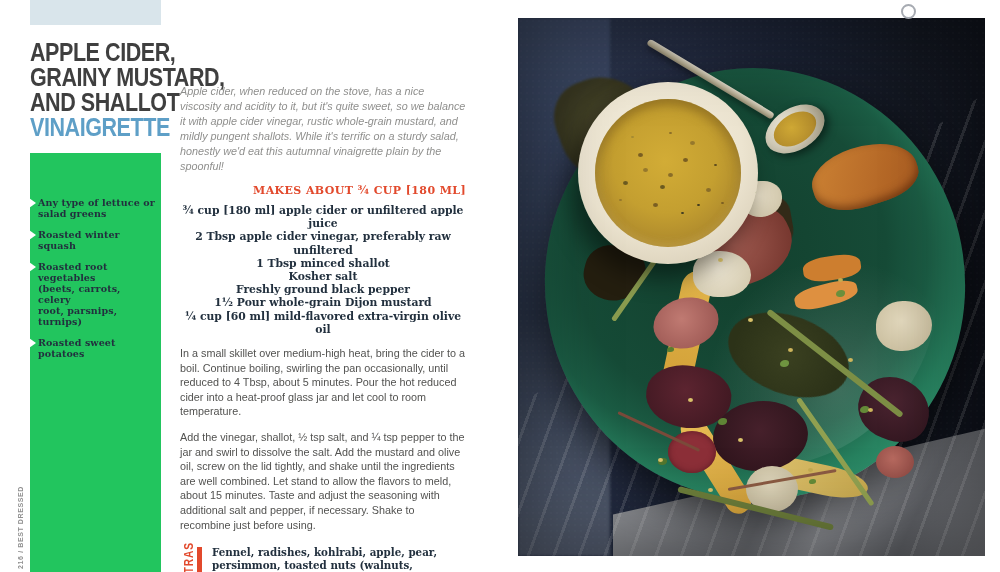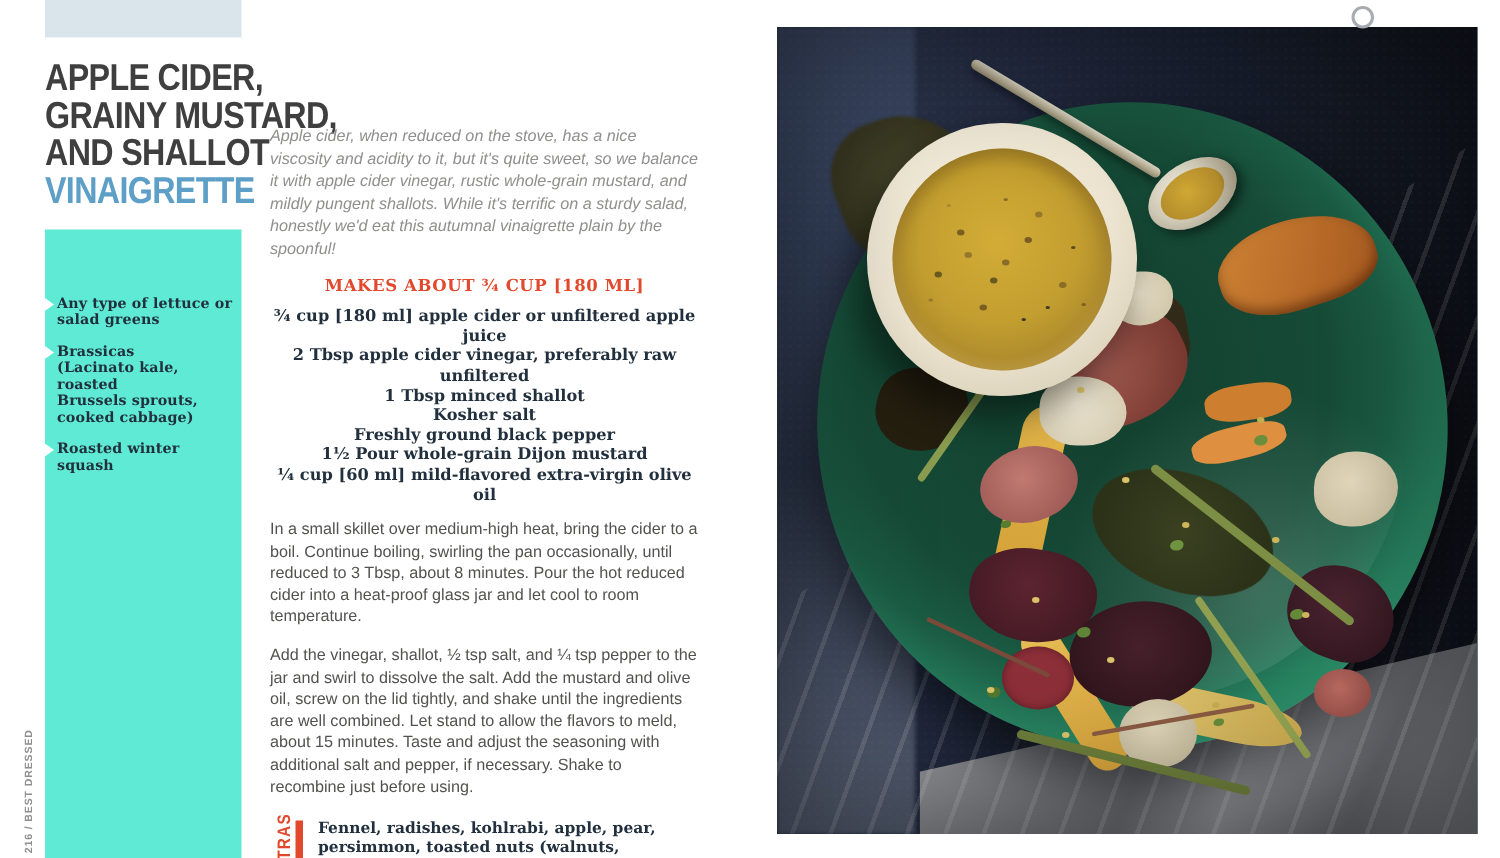--- a/index.html
+++ b/index.html
@@ -10,39 +10,39 @@
   
   .top-strip { position:absolute; left:30px; top:0; width:131px; height:25px; background:#d9e5eb; }
 
   .title { position:absolute; left:30px; top:40px; width:190px; }
   .title-line { display:block; font-weight:bold; font-size:25px; line-height:25px;
                 color:#3f3f3f; letter-spacing:-0.5px;
                 transform:scaleX(.86); transform-origin:0 50%; white-space:nowrap; }
   .title-line.accent { color:#5e9fc7; }
 
   .sidebar { position:absolute; left:30px; top:153px; width:131px; height:419px;
-             background:#5eead4; padding:44px 6px 0 8px; }
+             background:#22c55e; padding:44px 6px 0 8px; }
   .side-item { position:relative; margin-bottom:10px; }
   .side-item .notch { position:absolute; left:-9px; top:1px; width:0; height:0;
              border-top:5px solid transparent; border-bottom:5px solid transparent;
              border-left:7px solid #ffffff; }
   .side-item .txt { display:block; font-family:"DejaVu Serif", serif; font-weight:bold;
              font-size:9.5px; line-height:11px; color:#22303e; white-space:pre-line;
              letter-spacing:0.1px; }
 
   .spine { position:absolute; left:-40px; top:524px; width:120px; text-align:center;
            transform:rotate(-90deg); font-size:7px; letter-spacing:0.6px; color:#8f8f8f;
            font-weight:bold; }
 
   
   .main-col { position:absolute; left:180px; top:84px; width:286px; }
   .intro { font-style:italic; font-size:10.8px; line-height:15px; color:#8f8f8d;
            margin-bottom:10px; }
   .yield { font-family:"DejaVu Serif", serif; font-weight:bold; font-size:11px;
-           color:#e2492c; text-align:center; letter-spacing:0.4px; margin-bottom:7px; }
+           color:#e2492c; text-align:right; letter-spacing:0.4px; margin-bottom:7px; }
   .ing { list-style:none; text-align:center; margin-bottom:10px; }
   .ing li { font-family:"DejaVu Serif", serif; font-weight:bold; font-size:10.8px;
             line-height:13.2px; color:#22303e; }
   .step { font-size:10.8px; line-height:14.6px; color:#525250; margin-bottom:11px; }
   .extras { position:relative; margin-top:14px; padding-left:32px; min-height:52px; }
   .extras-label { position:absolute; left:-14px; top:16px; width:46px; text-align:center;
            transform:rotate(-90deg) scaleX(.85); color:#e2492c; font-weight:bold;
            font-size:12px; letter-spacing:1px; }
   .extras-bar { position:absolute; left:17px; top:1px; width:5px; height:44px; background:#e2492c; }
   .extras-text { font-family:"DejaVu Serif", serif; font-weight:bold; font-size:10.3px;
@@ -109,46 +109,49 @@
 </div>
 
 <div class="sidebar">
   <div class="side-item">
     <span class="notch"></span>
     <span class="txt">Any type of lettuce or
 salad greens</span>
   </div>
   <div class="side-item">
     <span class="notch"></span>
-    <span class="txt">Brassicas
-(Lacinato kale, roasted
-Brussels sprouts,
-cooked cabbage)</span>
-  </div>
-  <div class="side-item">
-    <span class="notch"></span>
     <span class="txt">Roasted winter squash</span>
+  </div>
+  <div class="side-item">
+    <span class="notch"></span>
+    <span class="txt">Roasted root vegetables
+(beets, carrots, celery
+root, parsnips, turnips)</span>
+  </div>
+  <div class="side-item">
+    <span class="notch"></span>
+    <span class="txt">Roasted sweet potatoes</span>
   </div>
 </div>
 
 <div class="spine">216 / BEST DRESSED</div>
 
 <div class="main-col">
   <p class="intro">Apple cider, when reduced on the stove, has a nice viscosity and acidity to it, but it's quite sweet, so we balance it with apple cider vinegar, rustic whole-grain mustard, and mildly pungent shallots. While it's terrific on a sturdy salad, honestly we'd eat this autumnal vinaigrette plain by the spoonful!</p>
   <p class="yield">MAKES ABOUT ¾ CUP [180 ML]</p>
   <ul class="ing">
     <li>¾ cup [180 ml] apple cider or unfiltered apple juice</li>
     <li>2 Tbsp apple cider vinegar, preferably raw unfiltered</li>
     <li>1 Tbsp minced shallot</li>
     <li>Kosher salt</li>
     <li>Freshly ground black pepper</li>
     <li>1½ Pour whole-grain Dijon mustard</li>
     <li>¼ cup [60 ml] mild-flavored extra-virgin olive oil</li>
   </ul>
-  <p class="step">In a small skillet over medium-high heat, bring the cider to a boil. Continue boiling, swirling the pan occasionally, until reduced to 3 Tbsp, about 8 minutes. Pour the hot reduced cider into a heat-proof glass jar and let cool to room temperature.</p>
+  <p class="step">In a small skillet over medium-high heat, bring the cider to a boil. Continue boiling, swirling the pan occasionally, until reduced to 4 Tbsp, about 5 minutes. Pour the hot reduced cider into a heat-proof glass jar and let cool to room temperature.</p>
   <p class="step">Add the vinegar, shallot, ½ tsp salt, and ¼ tsp pepper to the jar and swirl to dissolve the salt. Add the mustard and olive oil, screw on the lid tightly, and shake until the ingredients are well combined. Let stand to allow the flavors to meld, about 15 minutes. Taste and adjust the seasoning with additional salt and pepper, if necessary. Shake to recombine just before using.</p>
   <div class="extras">
     <span class="extras-label">EXTRAS</span>
     <span class="extras-bar"></span>
     <p class="extras-text">Fennel, radishes, kohlrabi, apple, pear, persimmon, toasted nuts (walnuts, hazelnuts, pecans, almonds), barley, farro, wild rice, fresh goat cheese, aged Cheddar cheese, blue cheese, smoked ham</p>
   </div>
 </div>
 
 <div class="photo">
   <div class="cloth-left"></div>

